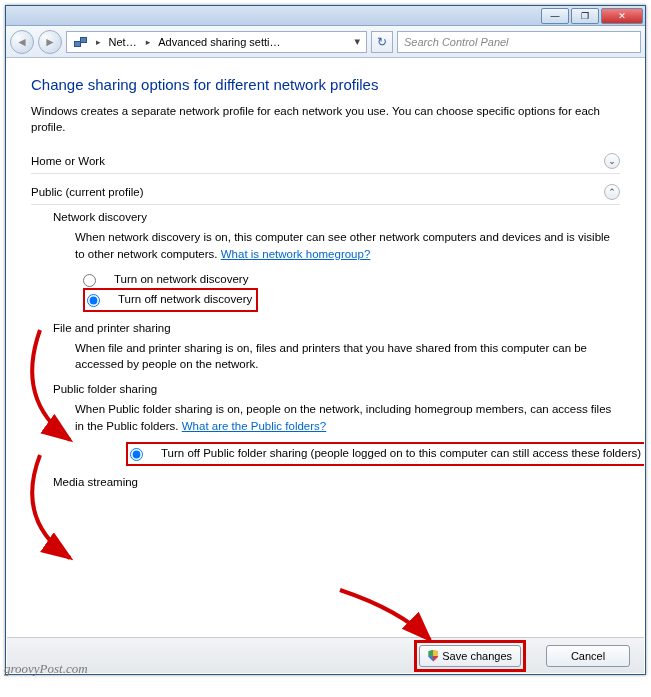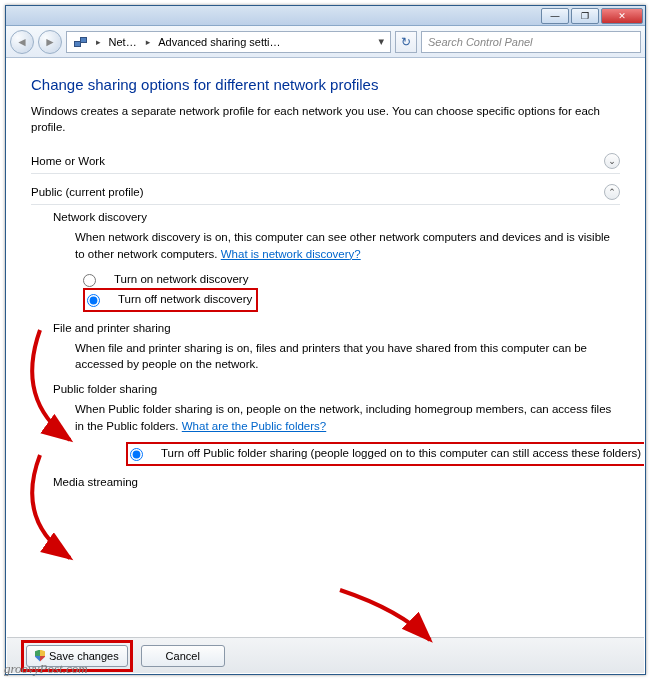--- a/index.html
+++ b/index.html
@@ -84,21 +84,21 @@
   .addr-arrow { color: #444; font-size: 9px; padding: 0 2px;}
   .addr-dd { margin-left: auto; color:#444; padding:0 4px;}
   .refresh-btn {
     width: 22px; height:22px;
     border:1px solid #a0b0c4;
     background: linear-gradient(to bottom,#f8fafd,#e8eef6);
     display:flex;align-items:center;justify-content:center;
     color:#3060a0;
   }
   .searchbox {
-    width: 220px; height: 22px;
+    width: 244px; height: 22px;
     border: 1px solid #a0b0c4;
     background: #fff;
     color: #888;
     font-style: italic;
     padding: 0 6px;
     display: flex; align-items: center;
     font-size: 11px;
   }
   .content {
     position: absolute;
@@ -168,22 +168,23 @@
   }
   .highlight-box.wide { display:flex; width: 100%; margin-left: 43px; }
   .bottombar {
     position: absolute;
     left: 1px; right: 1px; bottom: 1px;
     height: 36px;
     background: linear-gradient(to bottom,#f2f4f6,#e4e8ec);
     border-top: 1px solid #c8ccd0;
     display: flex;
     align-items: center;
+    justify-content: flex-end;
     padding: 0 14px;
-    gap: 8px;
+    gap: 20px;
   }
   .btn {
     min-width: 84px;
     height: 22px;
     font-size: 11px;
     border: 1px solid #8a98a8;
     border-radius: 3px;
     background: linear-gradient(to bottom,#fdfdfd,#e8eef4);
     display: inline-flex; align-items:center; justify-content:center;
     gap: 4px;
@@ -259,21 +260,21 @@
     </div>
 
     <div class="section-header">
       <span>Public (current profile)</span>
       <span class="chev">⌃</span>
     </div>
 
     <div class="subsection">
       <div class="sub-title">Network discovery</div>
       <p class="sub-desc">
-        <span>When network discovery is on, this computer can see other network computers and devices and is visible to other network computers. </span><span class="link">What is network discovery?</span>
+        <span>When network discovery is on, this computer can see other network computers and devices and is visible to other network computers. </span><span class="link">What is network homegroup?</span>
       </p>
       <div class="radio-group">
         <label class="radio-row">
           <input type="radio" name="nd" style="">
           <span>Turn on network discovery</span>
         </label>
         <div class="highlight-box">
           <label class="radio-row">
             <input type="radio" name="nd" checked="" style="">
             <span>Turn off network discovery</span>

